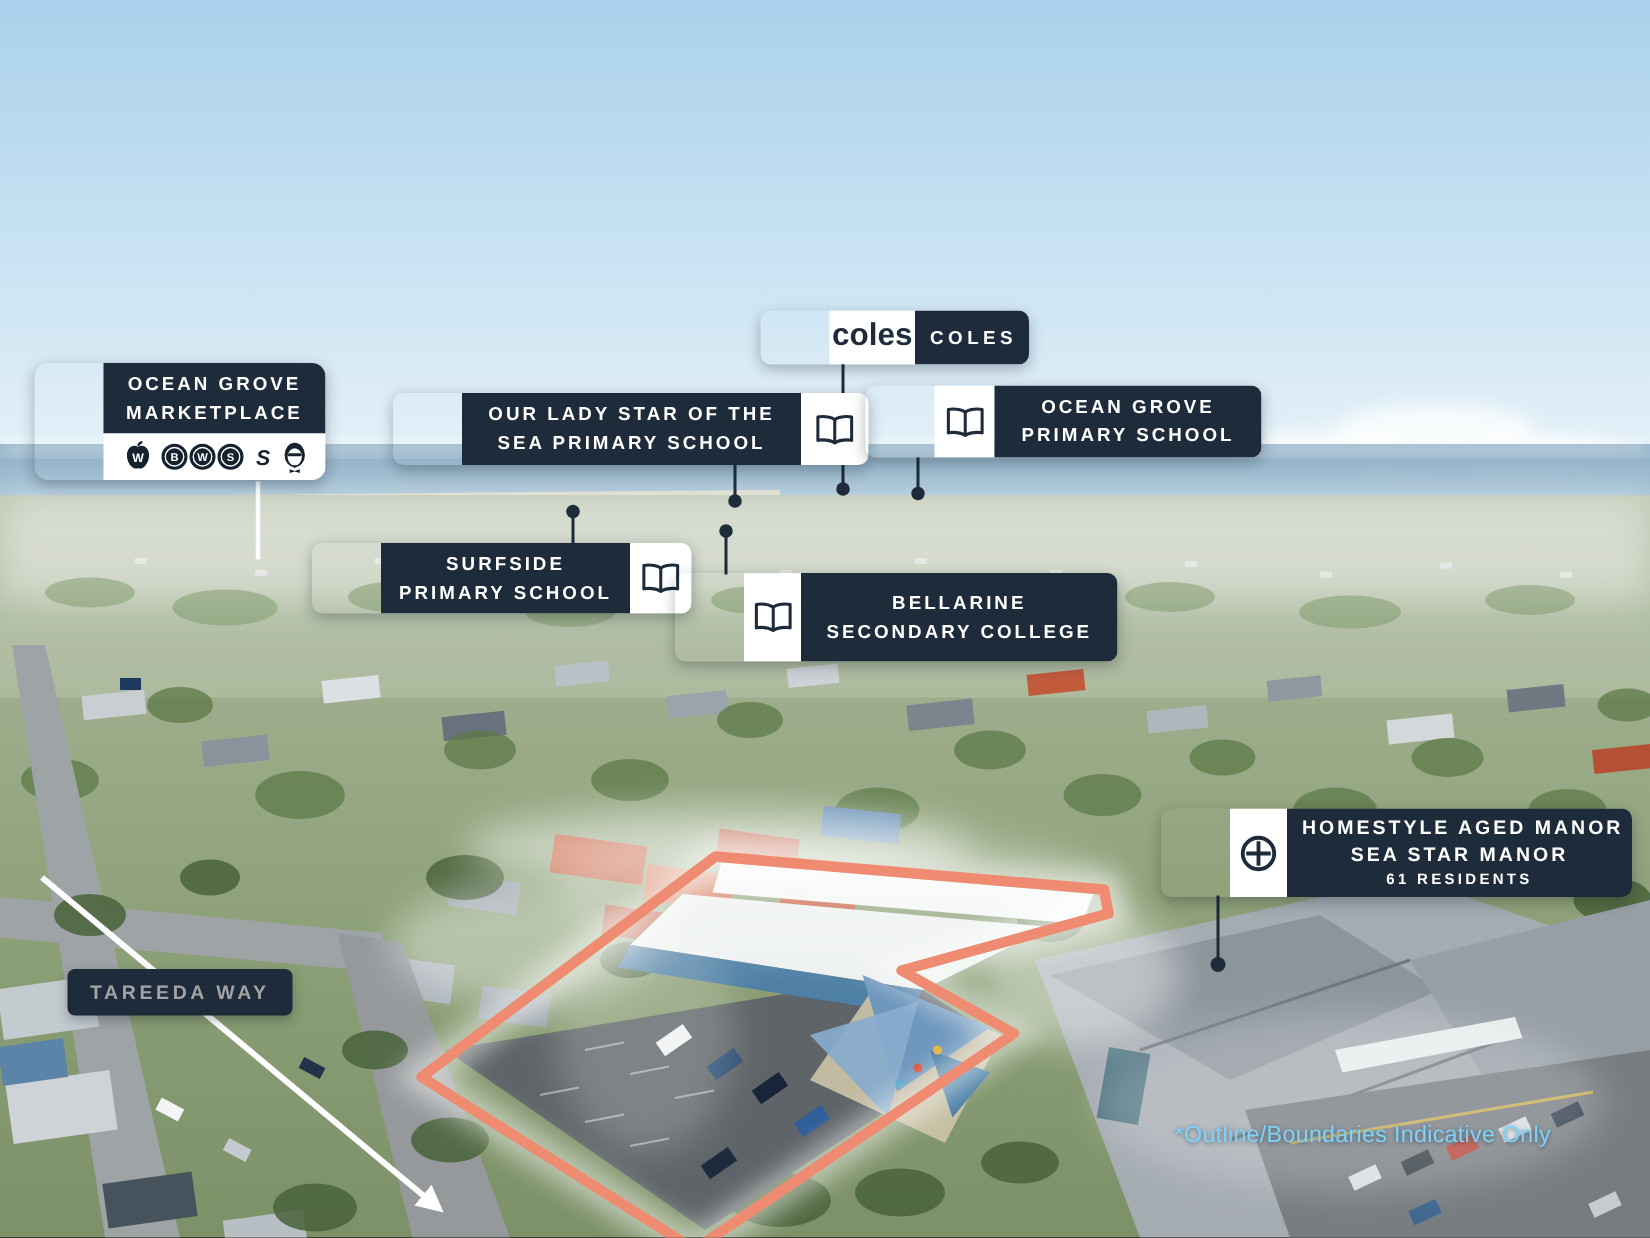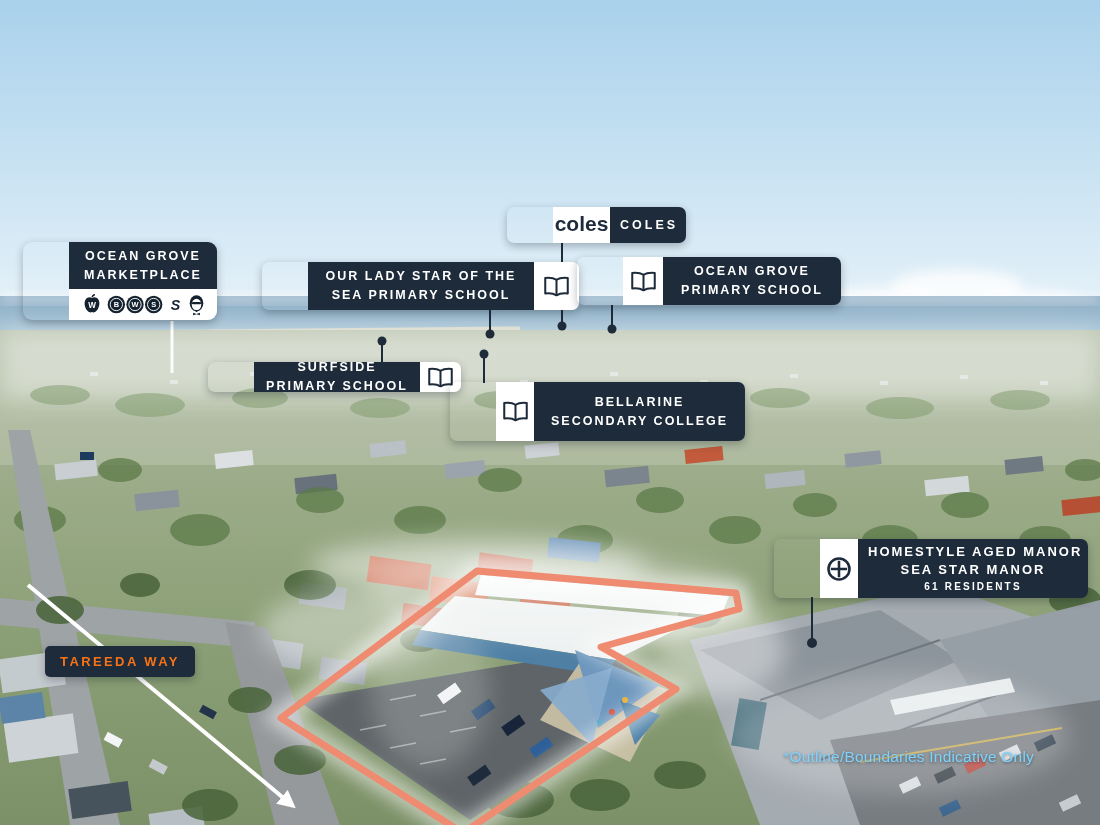--- a/index.html
+++ b/index.html
@@ -11,21 +11,21 @@
        box-shadow:0 3px 9px rgba(15,25,35,.30);padding-left:46px;}
   .nbx{background:#1D2B3A;color:#fff;display:flex;flex-direction:column;justify-content:center;
        text-align:center;font-weight:700;font-size:12.5px;line-height:1.5;letter-spacing:2px;
        padding:0 10px;white-space:nowrap;}
   .wbx{background:#fff;display:flex;align-items:center;justify-content:center;}
   .mkt{flex-direction:column;width:148px;border-radius:9px;}
   .mkt .nbx{height:47px;}
   .mkt .wbx{height:31px;gap:5px;}
   .coles-logo{color:#1D2B3A;font-size:21px;font-weight:700;letter-spacing:0;padding:0 2px 3px 2px;}
   .sub3{font-size:10px;letter-spacing:2.2px;margin-top:2px;font-weight:700;}
-  .street-lbl{position:absolute;z-index:2;background:#1D2B3A;color:#f97316;font-weight:700;
+  .street-lbl{position:absolute;z-index:2;background:#1D2B3A;color:#a3a3a3;font-weight:700;
        font-size:13px;letter-spacing:2.4px;padding:8px 15px;border-radius:5px;white-space:nowrap;
        box-shadow:0 3px 8px rgba(15,25,35,.3);}
   .disclaimer{position:absolute;z-index:2;color:#7dd3fc;font-size:15.5px;font-weight:400;
        letter-spacing:.2px;text-shadow:0 1px 3px rgba(20,30,40,.55);white-space:nowrap;}
 </style>
 </head>
 <body>
 
 <div class="stage">
 
@@ -325,21 +325,21 @@
       <path d="M12 6C9.8 4.6 7.2 4.2 4.8 4.2c-1 0-2 .1-2.8.3v13.8c.8-.2 1.8-.3 2.8-.3 2.4 0 5 .4 7.2 1.8 2.2-1.4 4.8-1.8 7.2-1.8 1 0 2 .1 2.8.3V4.5c-.8-.2-1.8-.3-2.8-.3-2.4 0-5 .4-7.2 1.8z" fill="none" stroke="#1D2B3A" stroke-width="1.8" stroke-linejoin="round"></path>
       <path d="M12 6v13.6" stroke="#1D2B3A" stroke-width="1.8"></path>
     </svg>
   </div>
   <div class="nbx" style="width:158px;">
     <span>OCEAN GROVE</span>
     <span>PRIMARY SCHOOL</span>
   </div>
 </div>
 
-<div class="lbl" style="left:208px;top:362px;height:30px;">
+<div class="lbl" style="left:208px;top:362px;height:47px;">
   <div class="nbx" style="width:146px;">
     <span>SURFSIDE</span>
     <span>PRIMARY SCHOOL</span>
   </div>
   <div class="wbx" style="width:41px;">
     <svg width="27" height="27" viewBox="0 0 24 24">
       <path d="M12 6C9.8 4.6 7.2 4.2 4.8 4.2c-1 0-2 .1-2.8.3v13.8c.8-.2 1.8-.3 2.8-.3 2.4 0 5 .4 7.2 1.8 2.2-1.4 4.8-1.8 7.2-1.8 1 0 2 .1 2.8.3V4.5c-.8-.2-1.8-.3-2.8-.3-2.4 0-5 .4-7.2 1.8z" fill="none" stroke="#1D2B3A" stroke-width="1.8" stroke-linejoin="round"></path>
       <path d="M12 6v13.6" stroke="#1D2B3A" stroke-width="1.8"></path>
     </svg>
   </div>

